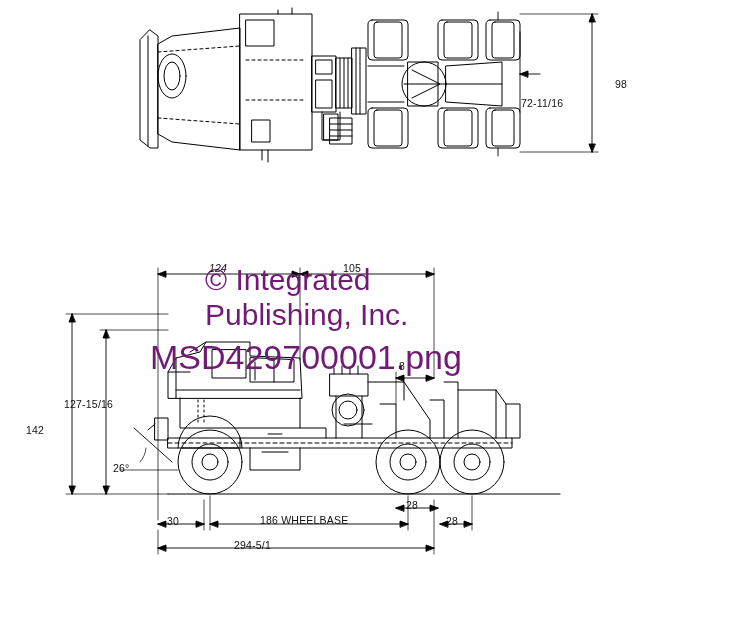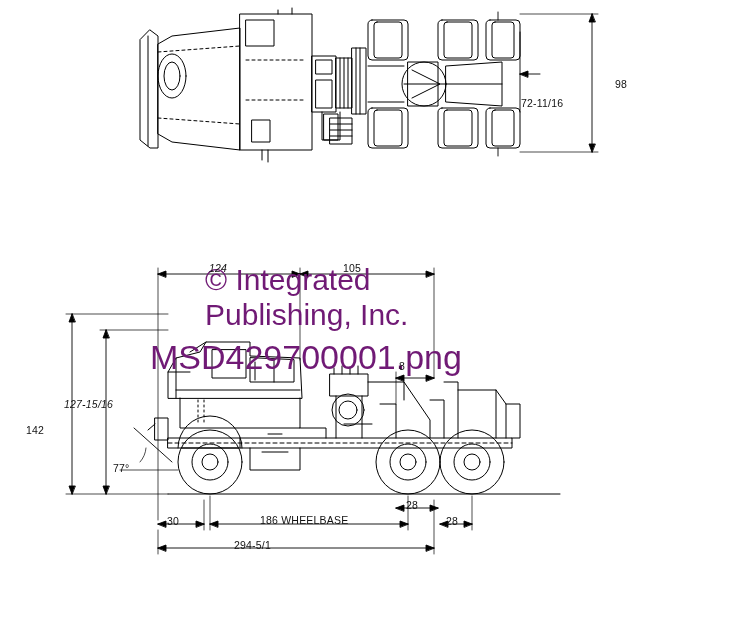--- a/index.html
+++ b/index.html
@@ -266,22 +266,22 @@
   <div class="watermark" id="wm1">© Integrated</div>
   <div class="watermark" id="wm2">Publishing, Inc.</div>
   <div class="watermark" id="wm3">MSD429700001.png</div>
 
   <div class="dimlabel" style="left:521px; top:68px;margin-top:29px;">72-11/16</div>
   <div class="dimlabel" style="left:615px; top:78px;">98</div>
 
   <div class="dimlabel" style="left:209px; top:262px;font-style:italic;">124</div>
   <div class="dimlabel" style="left:343px; top:262px;">105</div>
   <div class="dimlabel" style="left:399px; top:360px;">8</div>
-  <div class="dimlabel" style="left:64px; top:398px;font-style:italic;">127-15/16</div>
+  <div class="dimlabel" style="left:64px; top:398px;">127-15/16</div>
   <div class="dimlabel" style="left:26px; top:424px;">142</div>
-  <div class="dimlabel" style="left:113px; top:462px;">77°</div>
+  <div class="dimlabel" style="left:113px; top:462px;">26°</div>
   <div class="dimlabel" style="left:167px; top:515px;">30</div>
   <div class="dimlabel" style="left:260px; top:514px;">186 WHEELBASE</div>
   <div class="dimlabel" style="left:406px; top:499px;">28</div>
   <div class="dimlabel" style="left:446px; top:515px;">28</div>
   <div class="dimlabel" style="left:234px; top:539px;">294-5/1</div>
 
 </div>
 
 </body></html>

